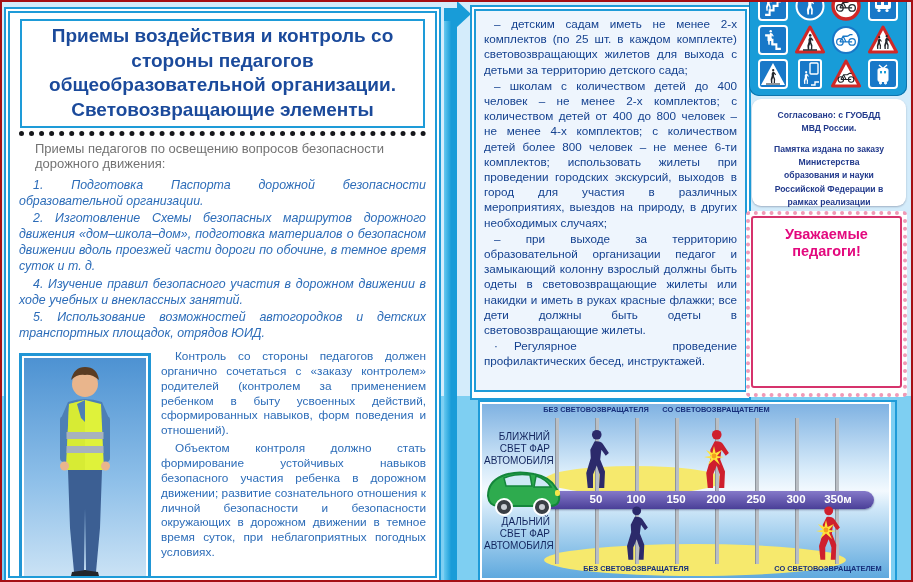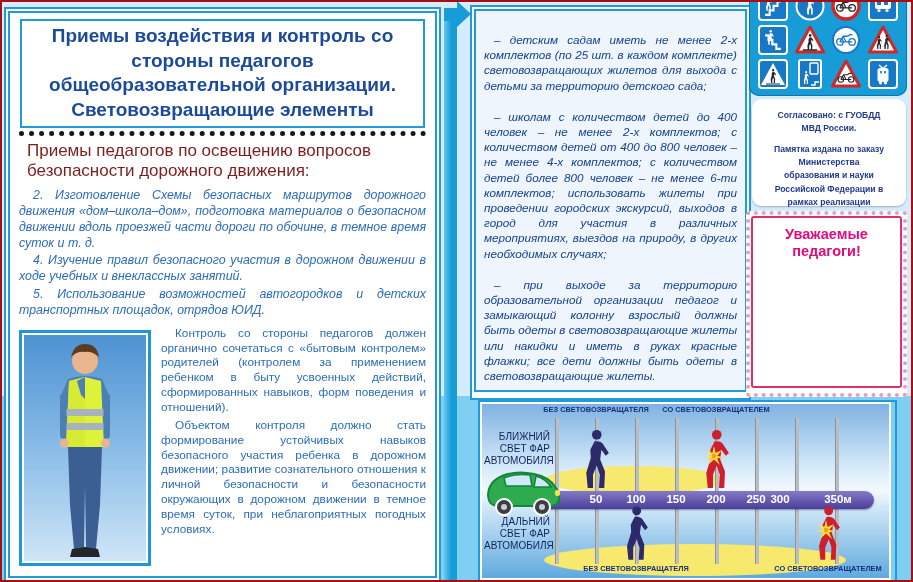--- a/index.html
+++ b/index.html
@@ -11,40 +11,40 @@
   
   .dbl{position:absolute;border:2px solid #1e9bd8;background:#fff;}
   .dbl .inner{border:2px solid #1e9bd8;margin:2px;background:#fff;height:calc(100% - 8px);
               padding:4px 9px;box-sizing:border-box;overflow:hidden;}
 
   
   .left-panel{left:4px;top:7px;width:433px;height:575px;}
   .title-box{border:2px solid #1e9bd8;margin:2px 1px 3px;padding:3px 6px;text-align:center;}
   .title-line{display:block;font-weight:700;font-size:19px;line-height:1.3;color:#1b4a9b;}
   .dots-sep{height:0;border-bottom:5px dotted #15161a;margin:3px 0 5px;}
-  .intro{font-size:17px;color:#7f1d1d;margin:3px 8px 6px;}
+  .intro{font-size:13px;color:#737373;margin:3px 16px 6px;}
   .li{font-style:italic;font-size:12.4px;line-height:1.3;color:#2c6cb8;text-align:justify;
       margin:0 0 1px;text-indent:14px;}
   .mid-section{margin-top:8px;overflow:hidden;}
   .mid{font-size:11.8px;line-height:1.26;color:#2c6cb8;text-align:justify;margin:0 0 3px;text-indent:14px;}
   .photo-frame{border:3px solid #2196d5;background:#fff;padding:2px;box-sizing:border-box;}
   .photo-frame svg{display:block;}
   .photo1{float:left;width:132px;height:236px;margin:4px 10px 4px 0;}
 
   
   .vbar{position:absolute;left:444px;top:8px;width:13px;height:574px;
         background:linear-gradient(90deg,#64c8f0,#189cd8 55%);z-index:5;}
   .harm{position:absolute;left:444px;top:8px;width:14px;height:13px;background:#189cd8;z-index:5;}
   .ahead{position:absolute;left:457px;top:1px;width:0;height:0;border-top:13px solid transparent;
          border-bottom:13px solid transparent;border-left:14px solid #189cd8;z-index:5;}
 
   
   .right-panel{left:470px;top:5px;width:277px;height:391px;}
   .right-panel .inner{background:#eef5fd;padding:5px 8px;}
-  .rp{font-size:11.7px;line-height:1.3;color:#14418f;text-align:justify;margin:16px 0 1px;text-indent:10px;font-style:italic;}
+  .rp{font-size:11.7px;line-height:1.3;color:#14418f;text-align:justify;margin:0 0 1px;text-indent:10px;}
   .bullet{padding-right:16px;}
 
   
   .signs-panel{position:absolute;left:749px;top:-14px;width:158px;height:110px;background:#189cd8;
                border-radius:10px;box-shadow:0 0 0 1px #0d74ad inset;overflow:hidden;z-index:4;
                display:grid;grid-template-columns:repeat(4,1fr);gap:2px 4px;padding:4px 8px 6px;box-sizing:border-box;
                align-items:center;justify-items:center;}
   .sign{width:30px;height:30px;display:flex;align-items:center;justify-content:center;}
 
   
@@ -110,20 +110,21 @@
   <div class="dbl left-panel">
     <div class="inner">
       <div class="title-box">
         <span class="title-line">Приемы воздействия и контроль со стороны педагогов</span>
         <span class="title-line">общеобразовательной организации.</span>
         <span class="title-line">Световозвращающие элементы</span>
       </div>
       <div class="dots-sep"></div>
       <p class="intro">Приемы педагогов по освещению вопросов безопасности дорожного движения:</p>
 
+      <p class="li">1. Подготовка Паспорта дорожной безопасности образовательной организации.</p>
       <p class="li">2. Изготовление Схемы безопасных маршрутов дорожного движения «дом–школа–дом», подготовка материалов о безопасном движении вдоль проезжей части дороги по обочине, в темное время суток и т. д.</p>
       <p class="li">4. Изучение правил безопасного участия в дорожном движении в ходе учебных и внеклассных занятий.</p>
       <p class="li">5. Использование возможностей автогородков и детских транспортных площадок, отрядов ЮИД.</p>
 
       <div class="mid-section">
         <div class="photo-frame photo1">
           <svg width="122" height="226" viewBox="0 0 122 226">
             <defs>
                 <linearGradient id="pbg1" x1="0" y1="0" x2="0" y2="1">
               <stop offset="0" stop-color="#4d92d2"></stop>
@@ -143,21 +144,21 @@
             <path d="M61 42 L61 64 L57 60 L53 46 Z" fill="#4d7fb5"></path>
             <rect x="42.5" y="74" width="37" height="7" fill="#a7b2bd"></rect>
             <rect x="42.5" y="88" width="37" height="7" fill="#a7b2bd"></rect>
             <path d="M44 112 L78 112 L76 170 L72 214 L62 214 L61 150 L60 214 L50 214 L46 170 Z" fill="#3c5f93"></path>
             <path d="M48 214 L62 212 L63 222 L46 222 Z" fill="#23262b"></path>
             <path d="M74 214 L60 212 L59 222 L76 222 Z" fill="#23262b"></path>
             <circle cx="40.5" cy="108" r="4.5" fill="#e9b58c"></circle>
             <circle cx="81.5" cy="108" r="4.5" fill="#e9b58c"></circle>
           </svg>
         </div>
-        <p class="mid">Контроль со стороны педагогов должен органично сочетаться с «бытовым контролем» родителей (контролем за применением ребенком в быту усвоенных действий, сформированных навыков, форм поведения и отношений).</p>
+        <p class="mid">Контроль со стороны педагогов должен органично сочетаться с «заказу контролем» родителей (контролем за применением ребенком в быту усвоенных действий, сформированных навыков, форм поведения и отношений).</p>
         <p class="mid">Объектом контроля должно стать формирование устойчивых навыков безопасного участия ребенка в дорожном движении; развитие сознательного отношения к личной безопасности и безопасности окружающих в дорожном движении в темное время суток, при неблагоприятных погодных условиях.</p>
 
       </div>
     </div>
   </div>
 
   <div class="vbar"></div>
   <div class="harm"></div>
   <div class="ahead"></div>
 
@@ -321,21 +322,21 @@
       <div class="post" style="left:313px;top:105px;height:55px;"></div>
       <div class="post" style="left:353px;top:105px;height:55px;"></div>
 
       <div class="scalebar"></div>
       <div class="tick" style="left:52px;">0</div>
       <div class="tick" style="left:92px;">50</div>
       <div class="tick" style="left:132px;">100</div>
       <div class="tick" style="left:172px;">150</div>
       <div class="tick" style="left:212px;">200</div>
       <div class="tick" style="left:252px;">250</div>
-      <div class="tick" style="left:276px;">300</div>
+      <div class="tick" style="left:292px;">300</div>
       <div class="tick" style="left:334px;">350м</div>
 
       <div class="svr-lab" style="left:58px;top:1px;">БЕЗ СВЕТОВОЗВРАЩАТЕЛЯ</div>
       <div class="svr-lab" style="left:178px;top:1px;">СО СВЕТОВОЗВРАЩАТЕЛЕМ</div>
       <div class="beam-lab" style="top:27px;">БЛИЖНИЙ СВЕТ ФАР АВТОМОБИЛЯ</div>
       <div class="beam-lab" style="top:112px;">ДАЛЬНИЙ СВЕТ ФАР АВТОМОБИЛЯ</div>
       <div class="svr-lab" style="left:98px;top:160px;">БЕЗ СВЕТОВОЗВРАЩАТЕЛЯ</div>
       <div class="svr-lab" style="left:290px;top:160px;">СО СВЕТОВОЗВРАЩАТЕЛЕМ</div>
 
       <div class="car">

